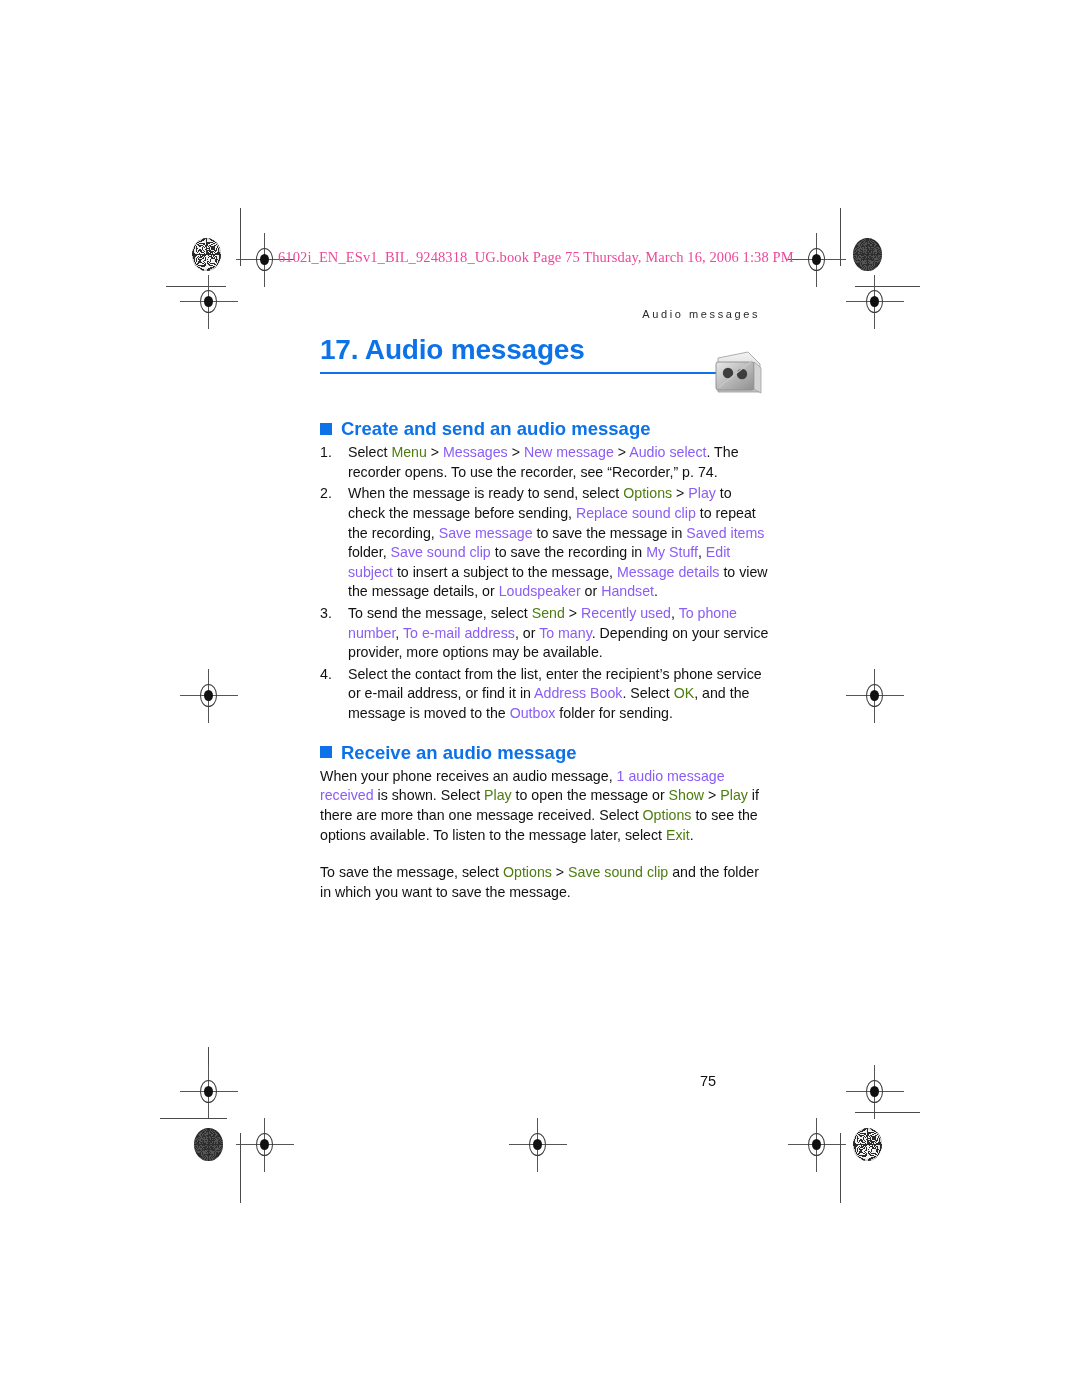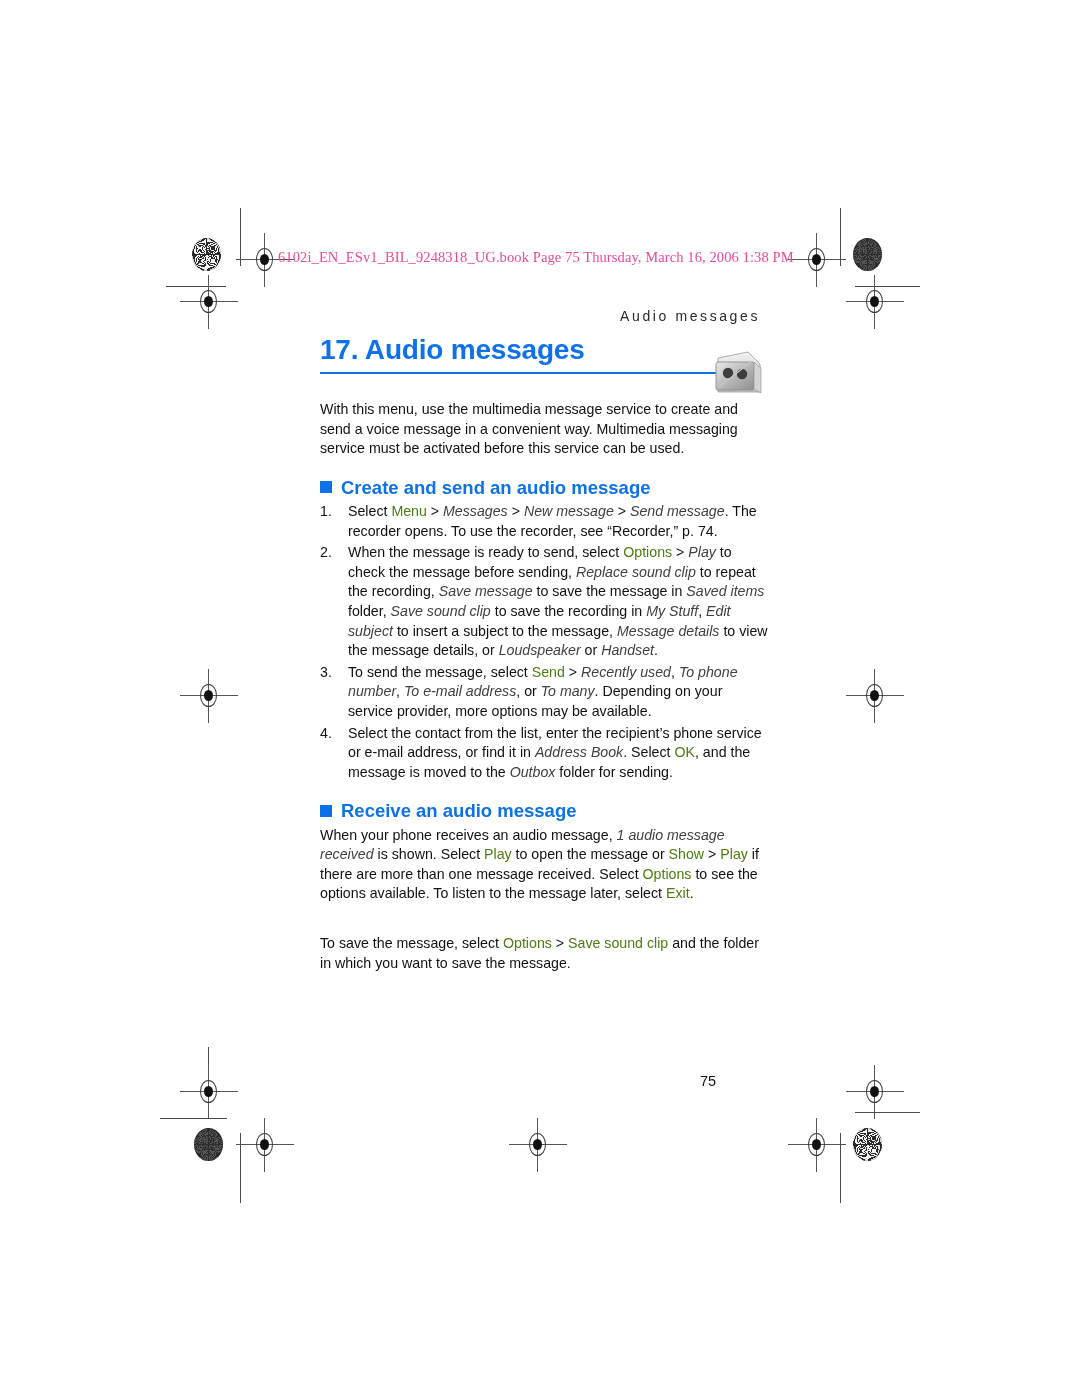--- a/index.html
+++ b/index.html
@@ -73,21 +73,21 @@
     white-space: nowrap;
     letter-spacing: 0.1px;
   }
 
   
   .running-head {
     position: absolute;
     left: 320px; top: 308px;
     width: 440px;
     text-align: right;
-    font-size: 14px;
+    font-size: 11px;
     letter-spacing: 2.6px;
     color: #2a2a2a;
   }
 
   .title-wrap {
     position: absolute;
     left: 320px; top: 335px;
     width: 450px;
   }
   .page-title {
@@ -152,21 +152,21 @@
     margin-bottom: 2px;
   }
   ol.steps > li .num {
     position: absolute;
     left: 0; top: 0;
     width: 22px;
     text-align: left;
   }
 
   .b  { color: #4d7c0f; }
-  .bi { color: #404040; font-style: italic; }
+  .bi { color: #8b5cf6; }
 
   .pagenum {
     position: absolute;
     left: 700px; top: 1073px;
     font-size: 14.5px;
     color: #111;
   }
 </style>
 </head>
 <body>
@@ -285,34 +285,33 @@
     <path d="M10 10 L40 4 L52 16 L52 44 L10 44 Z" fill="url(#gFlap)" stroke="#9a9a9a" stroke-width="0.8"></path>
     <rect x="8" y="14" width="38" height="28" rx="2" fill="url(#gEnv)" stroke="#8d8d8d" stroke-width="0.9"></rect>
     <ellipse cx="20" cy="25" rx="5.2" ry="5.2" fill="#3d3d3d"></ellipse>
     <ellipse cx="34" cy="26" rx="5.2" ry="5.2" fill="#3d3d3d"></ellipse>
     <line x1="11" y1="39" x2="44" y2="13" stroke="#c8c8c8" stroke-width="1.3"></line>
     <path d="M46 14 L53 20 L53 45 L46 41 Z" fill="#d4d4d4" stroke="#9a9a9a" stroke-width="0.7"></path>
   </svg>
 </div>
 
 <div class="body-col">
-  <p class="para">With this menu, use the multimedia message service to create and send a voice message in a convenient way. Multimedia messaging service must be activated before this service can be used.</p>
   <div id="sections">
       <h2 class="sec">
         <span class="sq"></span>
         <span>Create and send an audio message</span>
       </h2>
       <ol class="steps">
-        <li><span class="num">1.</span><span><span>Select </span><span class="b">Menu</span><span> &gt; </span><span class="bi">Messages</span><span> &gt; </span><span class="bi">New message</span><span> &gt; </span><span class="bi">Send message</span><span>. The recorder opens. To use the recorder, see “Recorder,” p. 74.</span></span></li>
+        <li><span class="num">1.</span><span><span>Select </span><span class="b">Menu</span><span> &gt; </span><span class="bi">Messages</span><span> &gt; </span><span class="bi">New message</span><span> &gt; </span><span class="bi">Audio select</span><span>. The recorder opens. To use the recorder, see “Recorder,” p. 74.</span></span></li>
         <li><span class="num">2.</span><span><span>When the message is ready to send, select </span><span class="b">Options</span><span> &gt; </span><span class="bi">Play</span><span> to check the message before sending, </span><span class="bi">Replace sound clip</span><span> to repeat the recording, </span><span class="bi">Save message</span><span> to save the message in </span><span class="bi">Saved items</span><span> folder, </span><span class="bi">Save sound clip</span><span> to save the recording in </span><span class="bi">My Stuff</span><span>, </span><span class="bi">Edit subject</span><span> to insert a subject to the message, </span><span class="bi">Message details</span><span> to view the message details, or </span><span class="bi">Loudspeaker</span><span> or </span><span class="bi">Handset</span><span>.</span></span></li>
         <li><span class="num">3.</span><span><span>To send the message, select </span><span class="b">Send</span><span> &gt; </span><span class="bi">Recently used</span><span>, </span><span class="bi">To phone number</span><span>, </span><span class="bi">To e-mail address</span><span>, or </span><span class="bi">To many</span><span>. Depending on your service provider, more options may be available.</span></span></li>
         <li><span class="num">4.</span><span><span>Select the contact from the list, enter the recipient’s phone service or e-mail address, or find it in </span><span class="bi">Address Book</span><span>. Select </span><span class="b">OK</span><span>, and the message is moved to the </span><span class="bi">Outbox</span><span> folder for sending.</span></span></li>
       </ol>
       <h2 class="sec">
         <span class="sq"></span>
         <span>Receive an audio message</span>
       </h2>
       <p class="para"><span>When your phone receives an audio message, </span><span class="bi">1 audio message received</span><span> is shown. Select </span><span class="b">Play</span><span> to open the message or </span><span class="b">Show</span><span> &gt; </span><span class="b">Play</span><span> if there are more than one message received. Select </span><span class="b">Options</span><span> to see the options available. To listen to the message later, select </span><span class="b">Exit</span><span>.</span></p>
-      <p class="para" style="margin-top: 30px;"><span>To save the message, select </span><span class="b">Options</span><span> &gt; </span><span class="b">Save sound clip</span><span> and the folder in which you want to save the message.</span></p>
+      <p class="para" style="margin-top: 18px;"><span>To save the message, select </span><span class="b">Options</span><span> &gt; </span><span class="b">Save sound clip</span><span> and the folder in which you want to save the message.</span></p>
     </div>
 </div>
 
 <div class="pagenum">75</div>
 
 </body></html>

